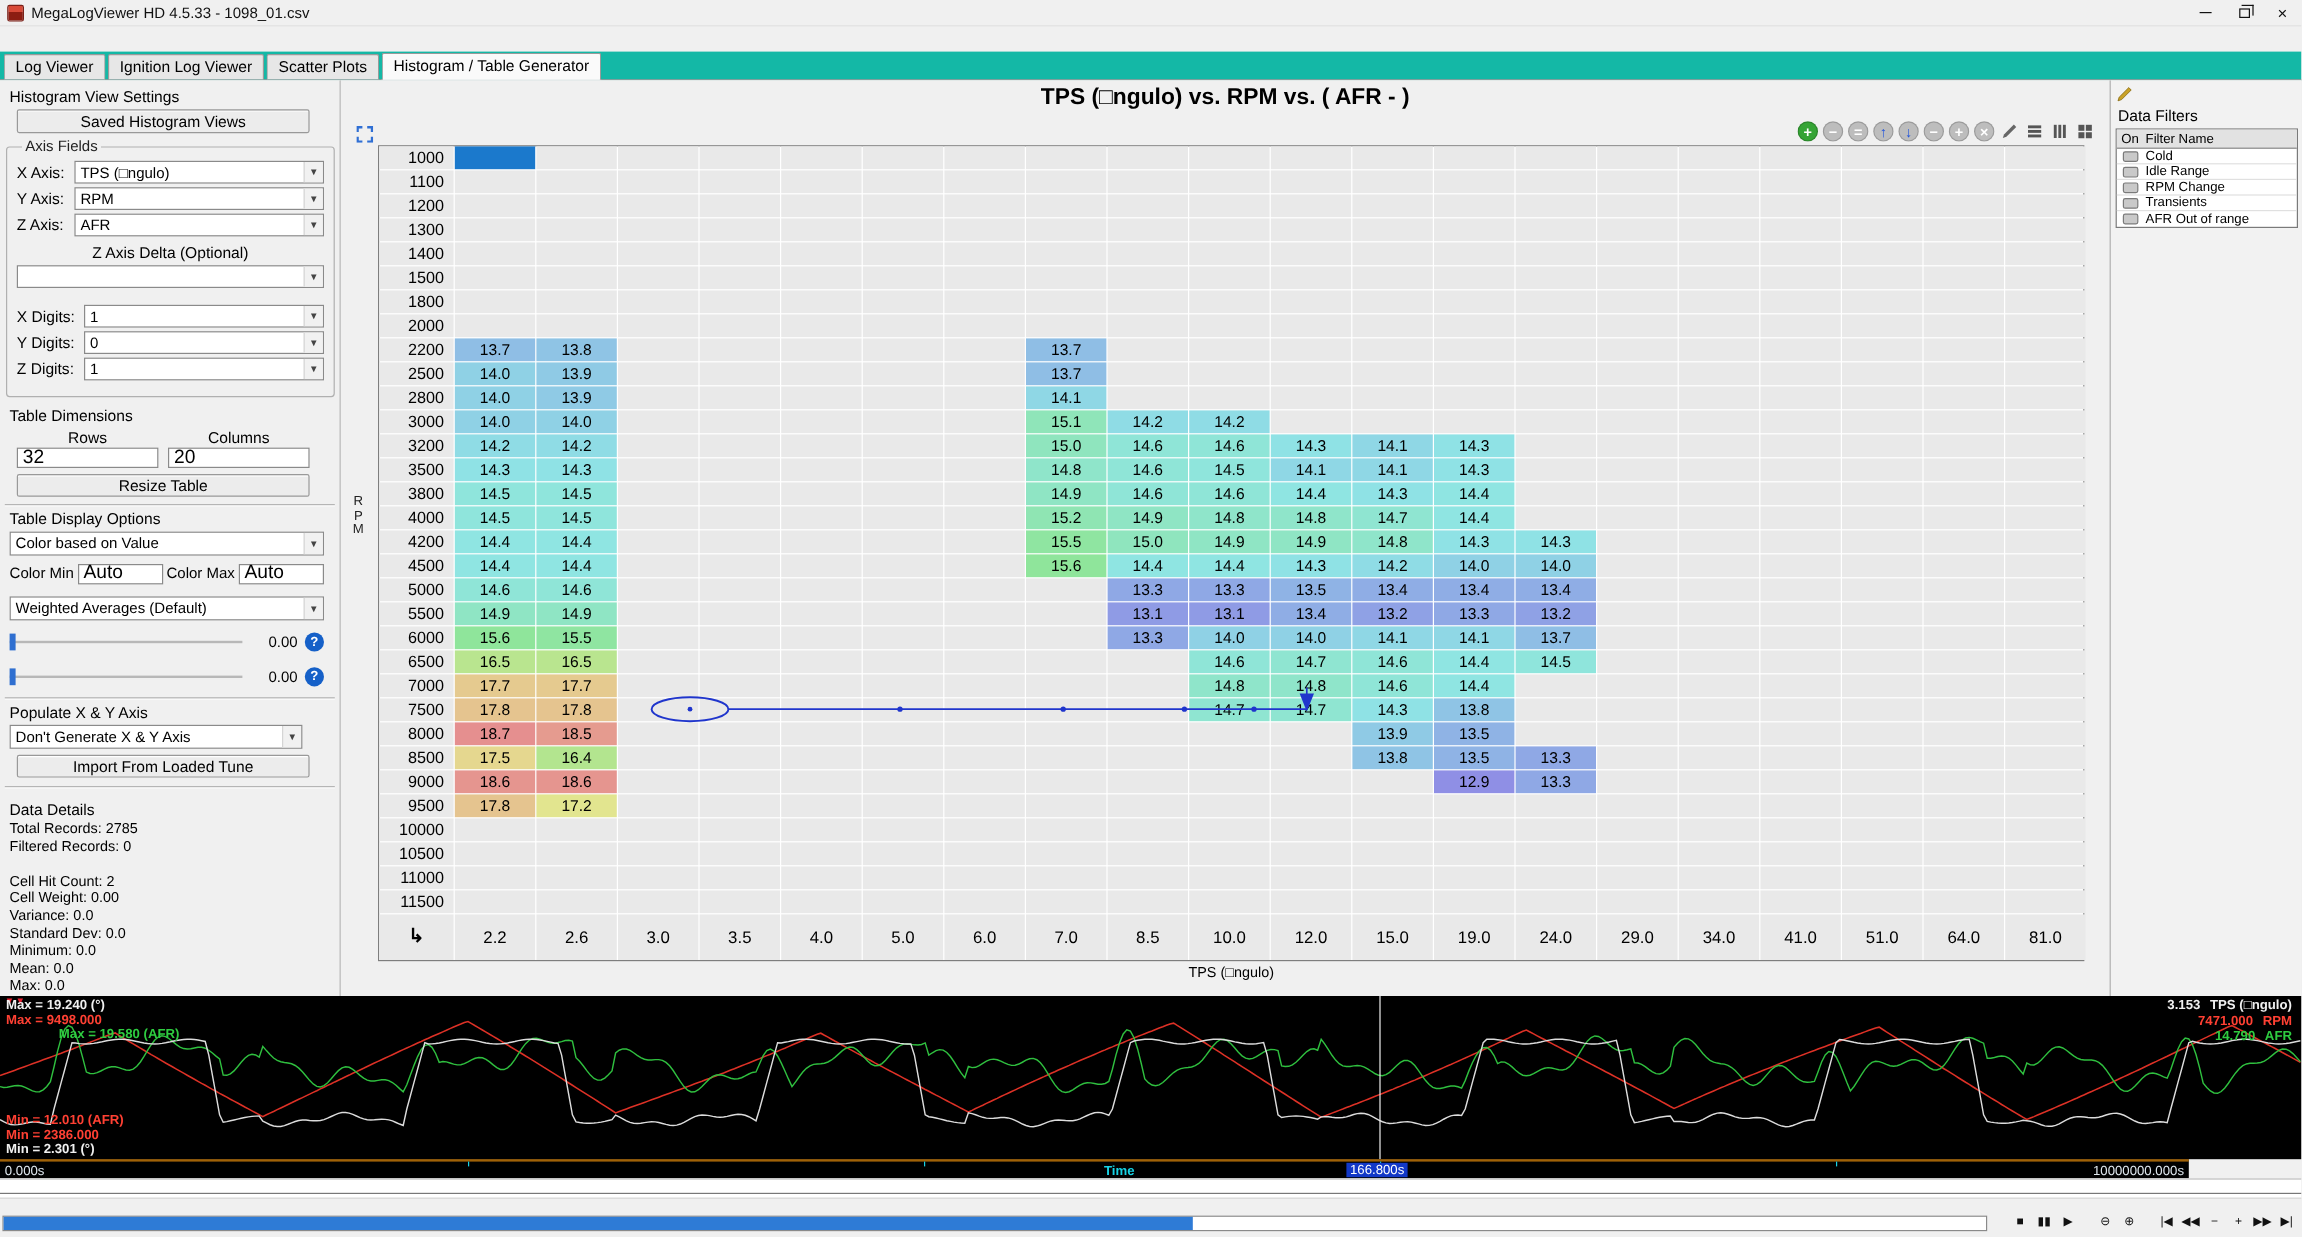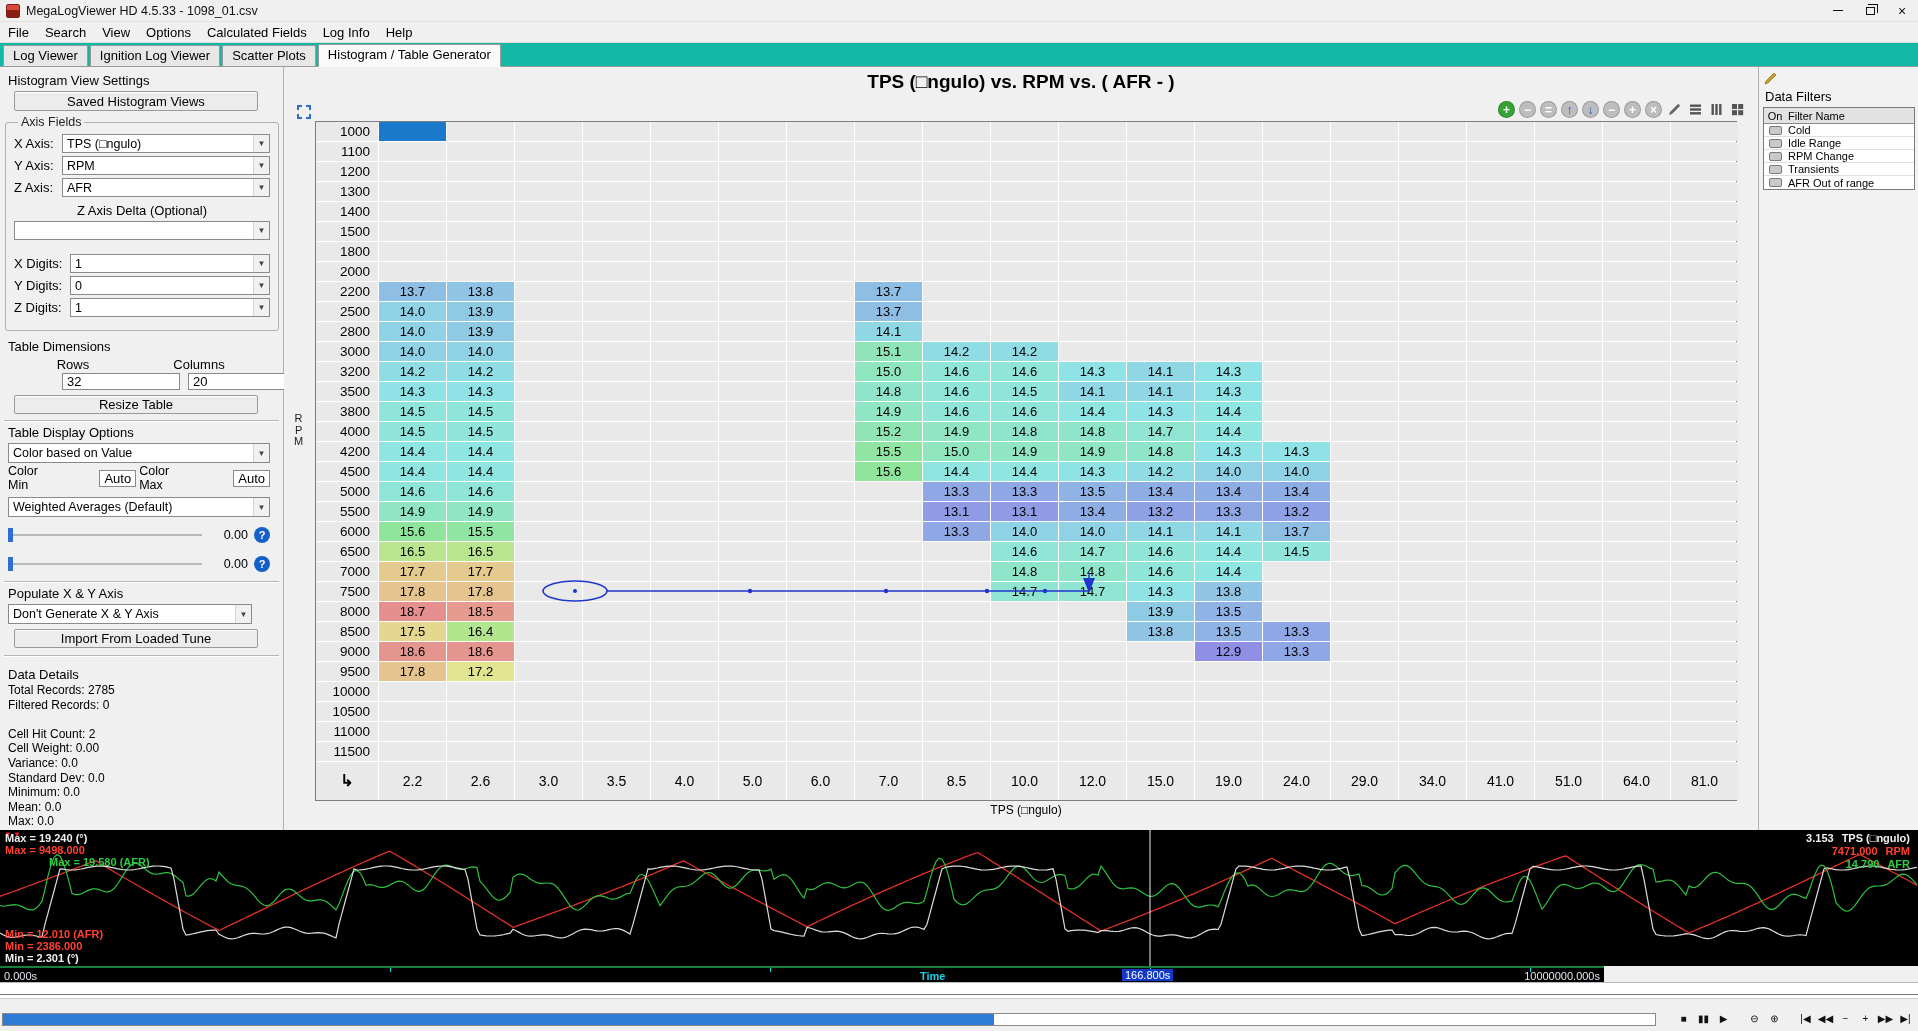--- a/index.html
+++ b/index.html
@@ -39,21 +39,21 @@
   .frow{display:flex;align-items:center;margin-top:3px;height:19px;}
   .frow label{width:48px;font-size:13px;}
   .combo{border:1px solid #8a8a8a;background:#fff;display:flex;align-items:center;font-size:12.5px;height:19px;padding-left:4px;overflow:hidden;white-space:nowrap;}
   .combo .cval{flex:1;overflow:hidden;white-space:nowrap;}
   .combo .arrow{width:16px;align-self:stretch;display:flex;align-items:center;justify-content:center;font-size:8px;color:#444;background:#f1f1f1;border-left:1px solid #d5d5d5;}
   .frow .combo{flex:1;}
   .zlabel{text-align:center;font-size:13px;margin-top:6px;}
   .zcombo{margin-top:3px;}
   .digits-gap{margin-top:14px;}
   .sb-abs-label{position:absolute;font-size:13px;}
-  .tinput{position:absolute;border:1px solid #8a8a8a;background:#fff;font-size:13px;padding:0 4px;display:flex;align-items:center;margin-left:48px;}
+  .tinput{position:absolute;border:1px solid #8a8a8a;background:#fff;font-size:16px;padding:0 4px;display:flex;align-items:center;}
   .resize-btn{position:absolute;top:328px;left:14px;width:244px;height:19px;}
   .sep{position:absolute;left:4px;right:4px;height:1px;background:#b5b5b5;box-shadow:0 1px 0 #fff;}
   .color-combo{position:absolute;top:376px;left:8px;width:262px;height:20px;}
   .cmrow{position:absolute;top:402px;left:8px;width:262px;height:18px;display:flex;align-items:center;gap:3px;}
   .cmrow .lbl{font-size:12.5px;}
   .cmrow .ti{position:static;flex:1;height:17px;}
   .weight-combo{position:absolute;top:430px;left:8px;width:262px;height:20px;}
   .slrow{position:absolute;left:8px;width:262px;height:18px;display:flex;align-items:center;gap:6px;}
   .slider{position:relative;flex:1;height:18px;}
   .slider::before{content:"";position:absolute;left:0;right:0;top:8px;height:2px;background:#b8b8b8;}
@@ -92,21 +92,21 @@
   .f-check{width:13px;height:9px;background:#c9c9c9;border:1px solid #7a7a7a;border-radius:2px;}
 
   
   .loggraph{position:absolute;top:830px;left:0;width:1918px;height:136px;background:#000;}
   .graph-markers{position:absolute;top:0;left:4px;color:#e23;font-size:8px;letter-spacing:1px;}
   .lg-max{position:absolute;top:2px;left:5px;font-size:11px;font-weight:bold;line-height:12px;}
   .lg-min{position:absolute;bottom:2px;left:5px;font-size:11px;font-weight:bold;line-height:12px;}
   .lg-cur{position:absolute;top:2px;right:8px;font-size:11px;font-weight:bold;line-height:13px;}
   .curline{display:flex;justify-content:flex-end;gap:8px;}
 
-  .timebar{position:absolute;top:966px;left:0;width:1604px;height:16px;background:#000;border-top:2px solid #15803d;font-size:11px;}
+  .timebar{position:absolute;top:966px;left:0;width:1824px;height:16px;background:#000;border-top:2px solid #a16207;font-size:11px;}
   .timebar .tick{position:absolute;top:0;width:1px;height:4px;background:#17d3e6;}
   .t-start{position:absolute;left:4px;top:2px;color:#dfe7ee;}
   .t-label{position:absolute;left:920px;top:2px;color:#17d3e6;font-weight:bold;}
   .t-cursor{position:absolute;left:1122px;top:1px;color:#fff;background:#1238c8;padding:0 3px;}
   .t-end{position:absolute;right:4px;top:2px;color:#dfe7ee;}
 
   .overview{position:absolute;top:982px;left:0;width:1918px;height:17px;background:#fff;border-top:1px solid #bbb;border-bottom:1px solid #ccc;}
   .ov-line{position:absolute;left:0;right:0;top:11px;height:1px;background:#777;}
 
   .bottombar{position:absolute;top:999px;left:0;width:1918px;height:32px;background:#f0f0f0;}
@@ -128,29 +128,20 @@
       <div class="win-btn">
           <div class="glyph-min"></div>
         </div>
       <div class="win-btn">
           <div class="glyph-restore"></div>
         </div>
       <div class="win-btn">×</div>
     </div>
   </div>
 
-  <div class="menubar">
-      <div class="menu-item">File</div>
-      <div class="menu-item">Search</div>
-      <div class="menu-item">View</div>
-      <div class="menu-item">Options</div>
-      <div class="menu-item">Calculated Fields</div>
-      <div class="menu-item">Log Info</div>
-      <div class="menu-item">Help</div>
-    </div>
   <div class="tabbar">
       <div class="tab">Log Viewer</div>
       <div class="tab">Ignition Log Viewer</div>
       <div class="tab">Scatter Plots</div>
       <div class="tab active">Histogram / Table Generator</div>
     </div>
 
   <div class="content">
 
     <aside class="sidebar">

